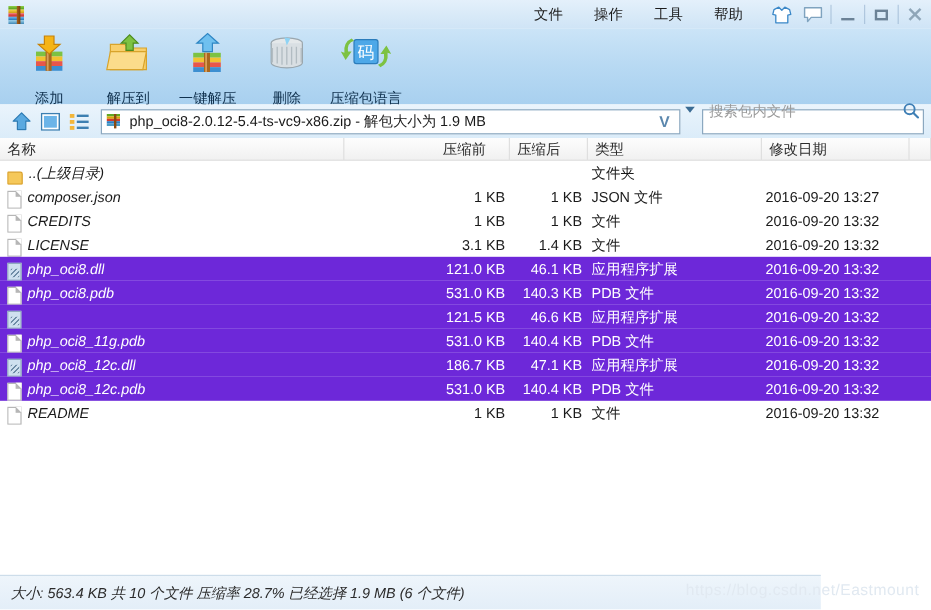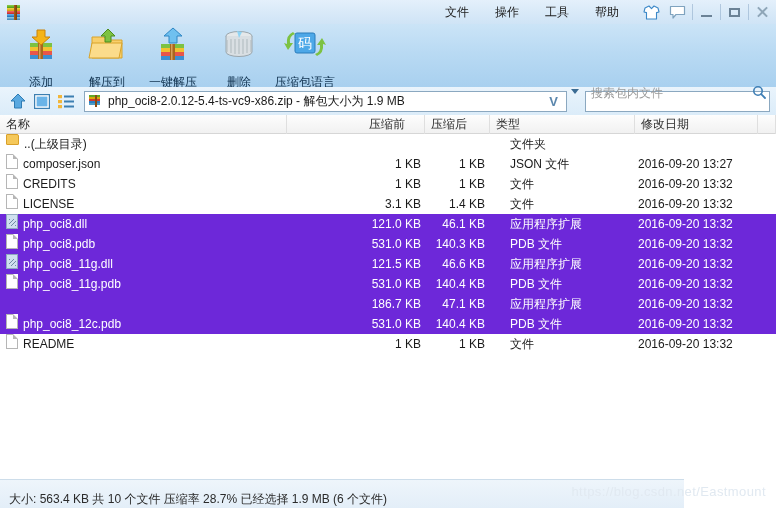--- a/index.html
+++ b/index.html
@@ -99,39 +99,39 @@
     position:absolute; top:0; height:19px; line-height:19px;
     font-size:12px; color:#2b2b2b; padding-left:6px; cursor:default;
     border-right:1px solid #dfdfdf; white-space:nowrap;
   }
 
   
   .filelist { position:absolute; top:134px; left:0; width:776px; height:345px; background:#fff; overflow:hidden; }
   .row { position:relative; height:20px; line-height:20px; width:776px; cursor:default; }
   .row.sel { background:#6d28d9; color:#fff; }
   .cell { position:absolute; top:0; height:20px; line-height:20px; font-size:12px; white-space:nowrap; overflow:hidden; }
-  .c-name { left:6px; display:flex; align-items:flex-start; }
+  .c-name { left:6px; display:flex; align-items:flex-end;font-style:italic; }
   .c-name .nm { margin-left:5px; }
   .c-pre  { left:363px; width:58px; text-align:right; }
   .c-post { left:425px; width:60px; text-align:right; }
-  .c-type { left:510px; }
+  .c-type { left:493px; }
   .c-date { left:638px; }
   .ico-folder { width:13px; height:11px; background:#f5c85a; border:1px solid #d9a02a; border-radius:1px 2px 1px 1px; }
   .ico-file { width:12px; height:15px; background:#fff; border:1px solid #b6b6b6; position:relative; }
   .ico-file::after { content:""; position:absolute; right:-1px; top:-1px; border-width:0 5px 5px 0;
      border-style:solid; border-color:#e8e8e8 #fff #b6b6b6 #b6b6b6; }
   .ico-dll { width:12px; height:15px; background:#cfe0ef; border:1px solid #8fa9bf; position:relative; }
   .ico-dll::after { content:""; position:absolute; left:2px; top:4px; width:7px; height:7px;
      background:repeating-linear-gradient(135deg,#6f8ca6 0 1px,transparent 1px 3px); }
 
   
   .statusbar {
     position:absolute; top:479px; left:0; width:684px; height:29px;
     background:linear-gradient(to bottom,#eef5fb,#e3eef8);
-    border-top:1px solid #cdddea; display:flex; align-items:flex-end; padding-left:9px;
+    border-top:1px solid #cdddea; display:flex; align-items:center; padding-left:9px;font-style:italic;
   }
   .statusbar .st { font-size:12px; color:#2b2b2b; white-space:nowrap; }
   .watermark {
     position:absolute; right:10px; top:484px; font-size:13px; color:#e1e9f1;
     letter-spacing:.4px; white-space:nowrap; user-select:none;
   }
 </style>
 </head>
 <body>
 
@@ -370,38 +370,41 @@
           <span class="nm">php_oci8.pdb</span>
         </div>
         <div class="cell c-pre">531.0 KB</div>
         <div class="cell c-post">140.3 KB</div>
         <div class="cell c-type">PDB 文件</div>
         <div class="cell c-date">2016-09-20 13:32</div>
       </div>
       <div class="row sel">
         <div class="cell c-name">
           <span class="ico-dll"></span>
-          <span class="nm">php_oci8_11g.dll</span>
         </div>
         <div class="cell c-pre">121.5 KB</div>
         <div class="cell c-post">46.6 KB</div>
         <div class="cell c-type">应用程序扩展</div>
         <div class="cell c-date">2016-09-20 13:32</div>
       </div>
       <div class="row sel">
         <div class="cell c-name">
           <span class="ico-file"></span>
           <span class="nm">php_oci8_11g.pdb</span>
         </div>
         <div class="cell c-pre">531.0 KB</div>
         <div class="cell c-post">140.4 KB</div>
         <div class="cell c-type">PDB 文件</div>
         <div class="cell c-date">2016-09-20 13:32</div>
       </div>
       <div class="row sel">
+        <div class="cell c-name">
+          <span class="ico-dll"></span>
+          <span class="nm">php_oci8_12c.dll</span>
+        </div>
         <div class="cell c-pre">186.7 KB</div>
         <div class="cell c-post">47.1 KB</div>
         <div class="cell c-type">应用程序扩展</div>
         <div class="cell c-date">2016-09-20 13:32</div>
       </div>
       <div class="row sel">
         <div class="cell c-name">
           <span class="ico-file"></span>
           <span class="nm">php_oci8_12c.pdb</span>
         </div>

